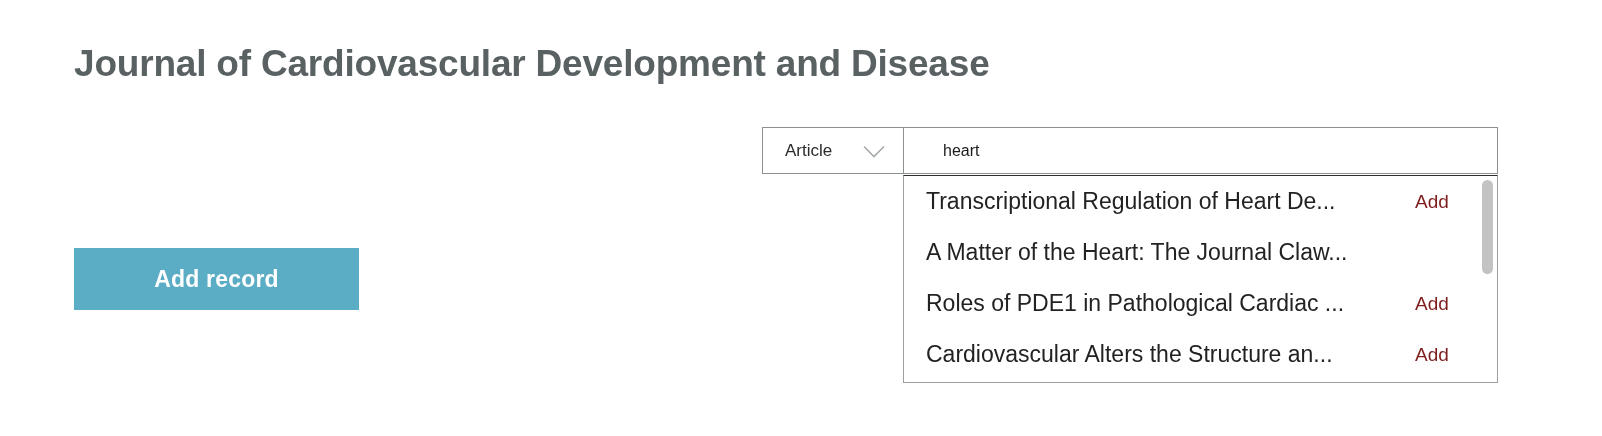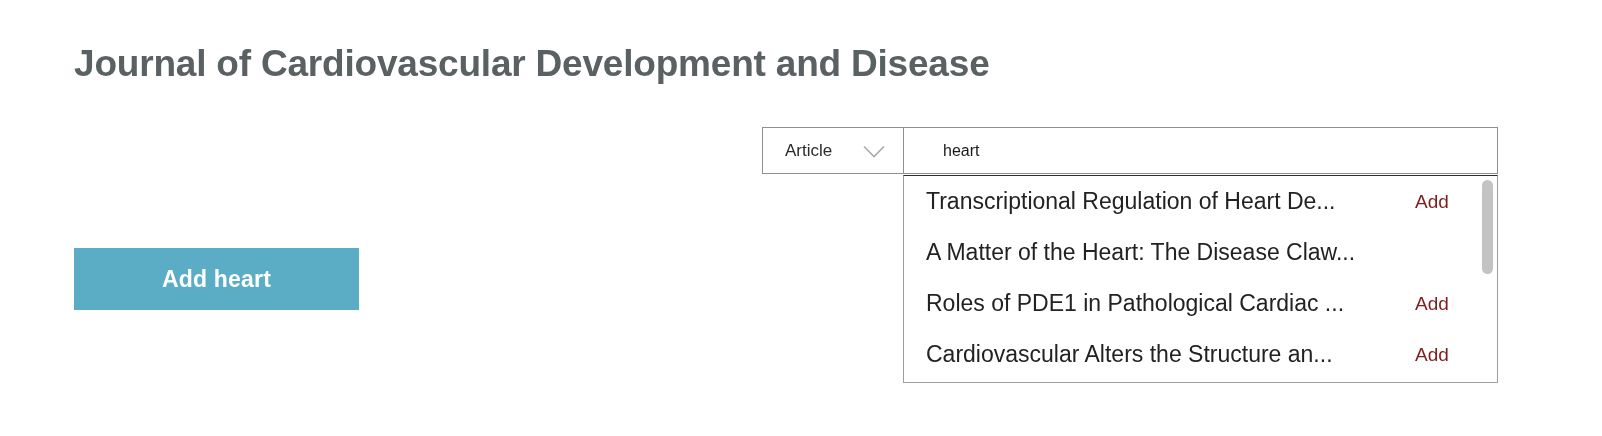--- a/index.html
+++ b/index.html
@@ -194,21 +194,21 @@
     background: #c3c3c3;
     border-radius: 6px;
     cursor: pointer;
   }
 </style>
 </head>
 <body>
 
 <h1 class="page-title">Journal of Cardiovascular Development and Disease</h1>
 
-<button class="add-record-btn">Add heart</button>
+<button class="add-record-btn">Add record</button>
 
 <div class="search-widget">
 
   <div class="search-bar">
 
     <div class="type-select">
       <span class="type-select-label">Article</span>
       <span class="chevron-down">
         <svg width="22" height="13" viewBox="0 0 22 13" xmlns="http://www.w3.org/2000/svg">
           <polyline points="1,1 11,11 21,1" fill="none" stroke="#a6abad" stroke-width="1.6"></polyline>
@@ -224,21 +224,21 @@
   <div class="results-panel">
 
     <ul class="results-list">
 
       <li class="result-row">
         <span class="result-title">Transcriptional Regulation of Heart De...</span>
         <span class="result-add">Add</span>
       </li>
 
       <li class="result-row">
-        <span class="result-title">A Matter of the Heart: The Disease Claw...</span>
+        <span class="result-title">A Matter of the Heart: The Journal Claw...</span>
         <span class="result-add empty"></span>
       </li>
 
       <li class="result-row">
         <span class="result-title">Roles of PDE1 in Pathological Cardiac ...</span>
         <span class="result-add">Add</span>
       </li>
 
       <li class="result-row">
         <span class="result-title">Cardiovascular Alters the Structure an...</span>

